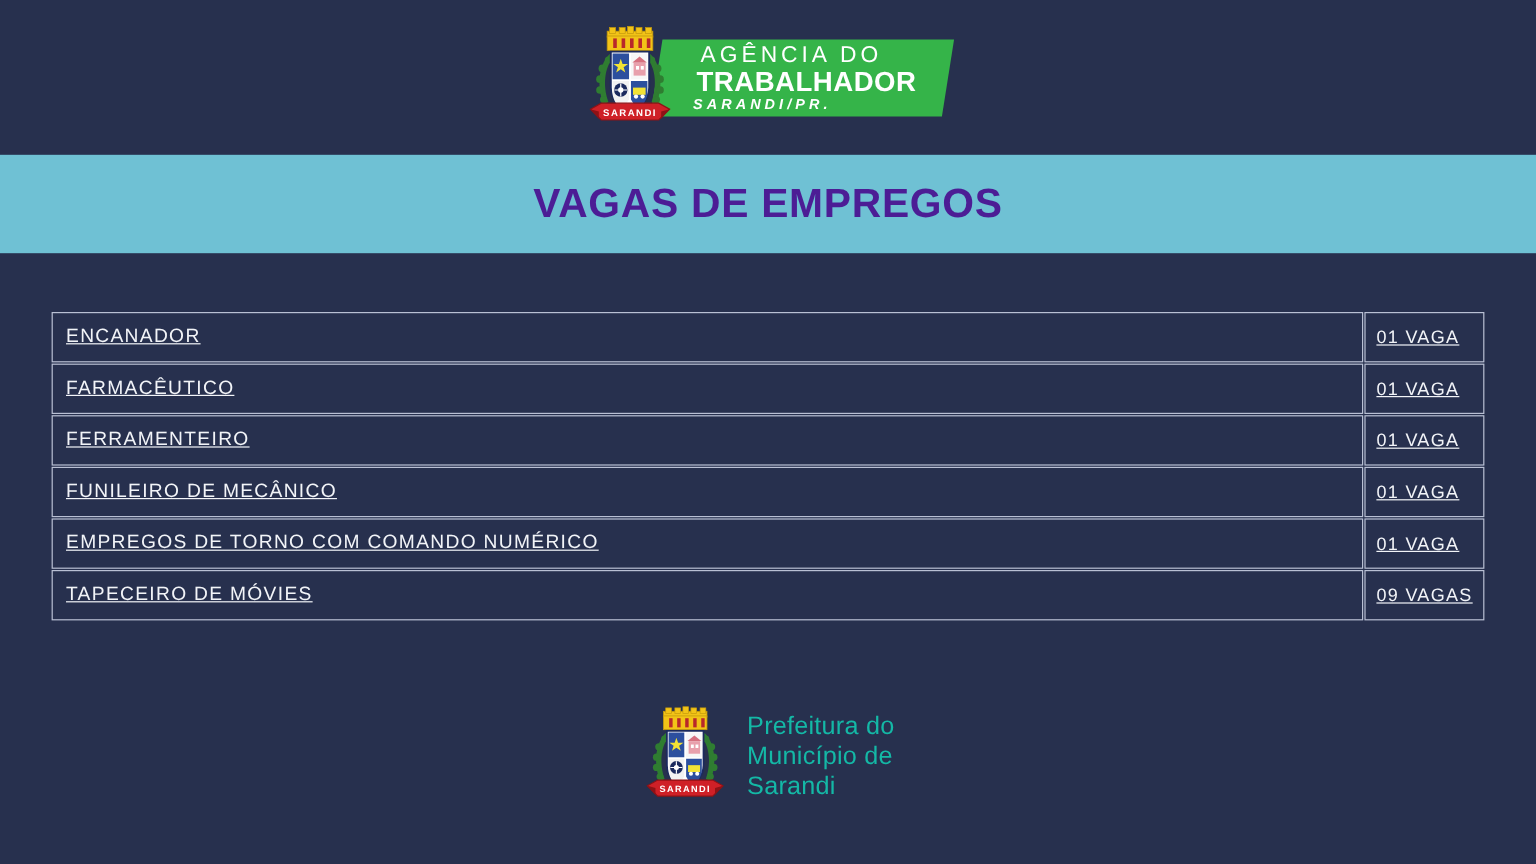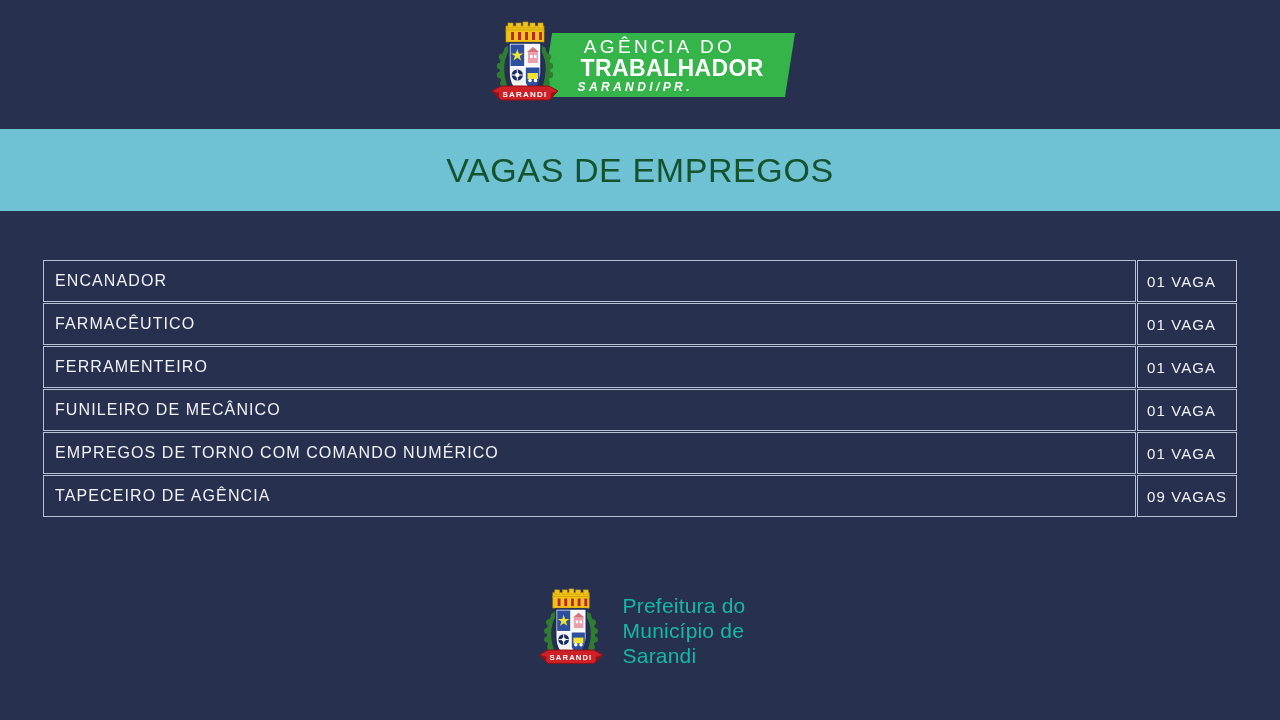--- a/index.html
+++ b/index.html
@@ -76,42 +76,43 @@
   
   .title-band {
     height: 82px;
     background: #6fc1d4;
     display: flex;
     align-items: center;
     justify-content: center;
   }
   .title-band h1 {
     margin: 0;
-    color: #14532d;
+    color: #4c1d95;
     font-size: 34px;
-    font-weight: normal;
+    font-weight: bold;
     letter-spacing: 0.6px;
   }
 
   
   .table-area {
     padding-top: 48px;
   }
   .vagas-table {
     width: 1194px;
     margin: 0 auto;
     border-collapse: separate;
     border-spacing: 0 1px;
   }
   .vagas-table td {
     border: 1px solid #b9c0d4;
     color: #f2f4f8;
     height: 42px;
     box-sizing: border-box;
     vertical-align: middle;
+    text-decoration: underline;
   }
   .col-cargo {
     padding-left: 11px;
     font-size: 16px;
     letter-spacing: 1.1px;
     width: 1093px;
   }
   .col-qtd {
     padding-left: 9px;
     font-size: 15px;
@@ -253,21 +254,21 @@
         <td class="col-cargo">FUNILEIRO DE MECÂNICO</td>
         <td class="spacer-cell"></td>
         <td class="col-qtd">01 VAGA</td>
       </tr>
       <tr>
         <td class="col-cargo">EMPREGOS DE TORNO COM COMANDO NUMÉRICO</td>
         <td class="spacer-cell"></td>
         <td class="col-qtd">01 VAGA</td>
       </tr>
       <tr>
-        <td class="col-cargo">TAPECEIRO DE AGÊNCIA</td>
+        <td class="col-cargo">TAPECEIRO DE MÓVIES</td>
         <td class="spacer-cell"></td>
         <td class="col-qtd">09 VAGAS</td>
       </tr>
     </tbody>
   </table>
 </div>
 
 <div class="footer">
   <div class="footer-crest">
     <svg viewBox="0 0 72 88" width="72" height="84">

